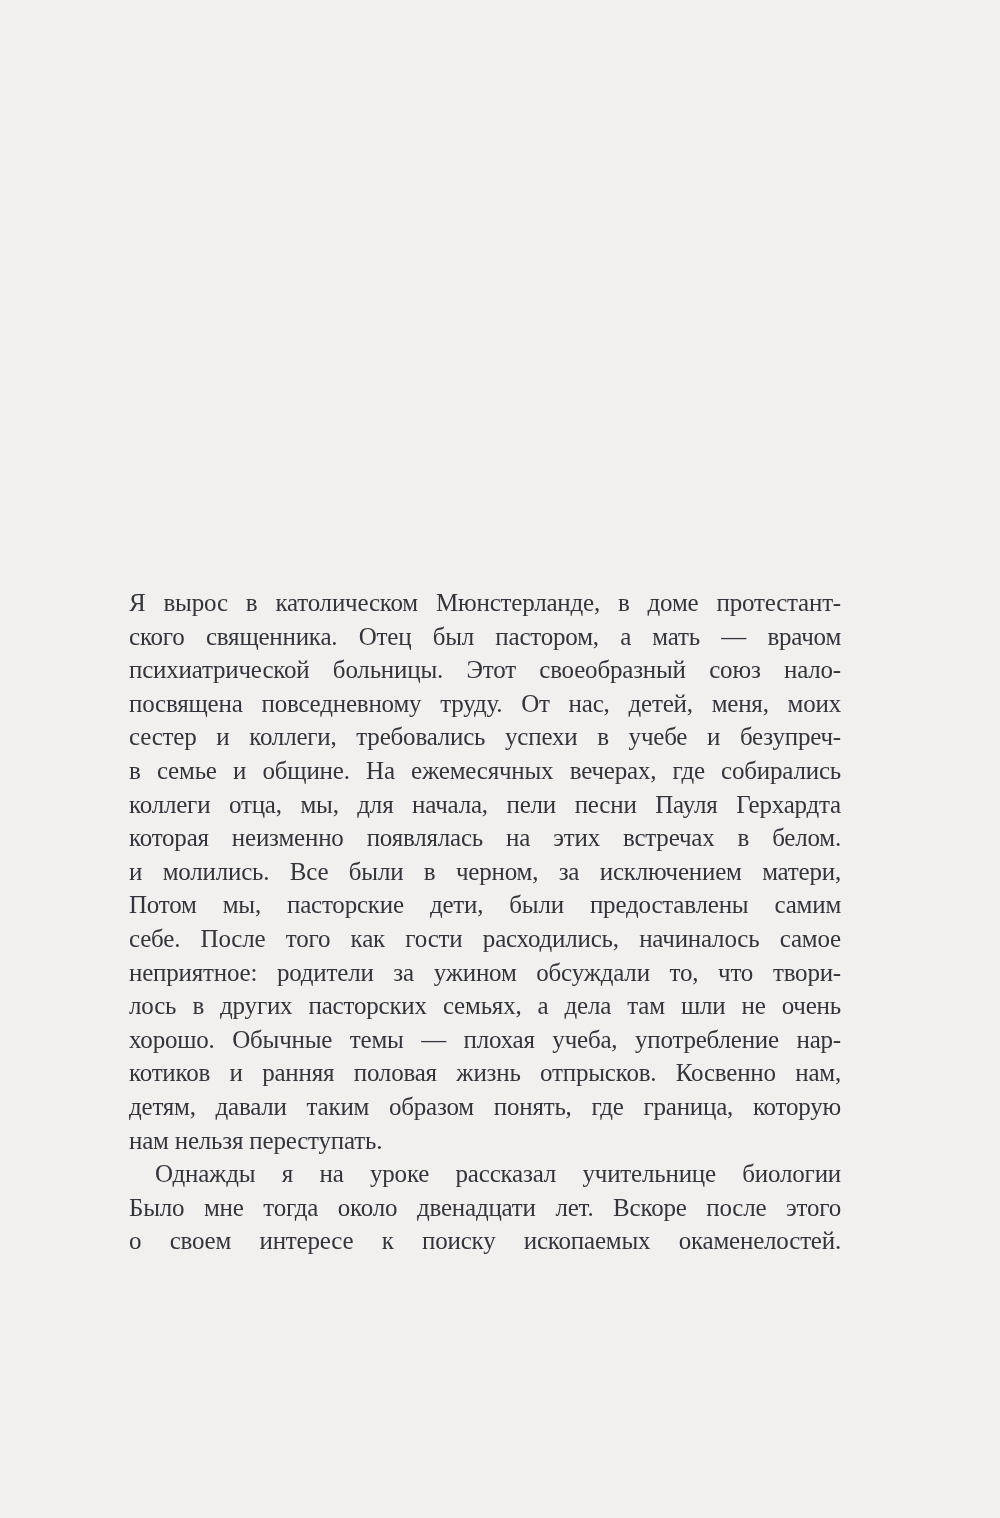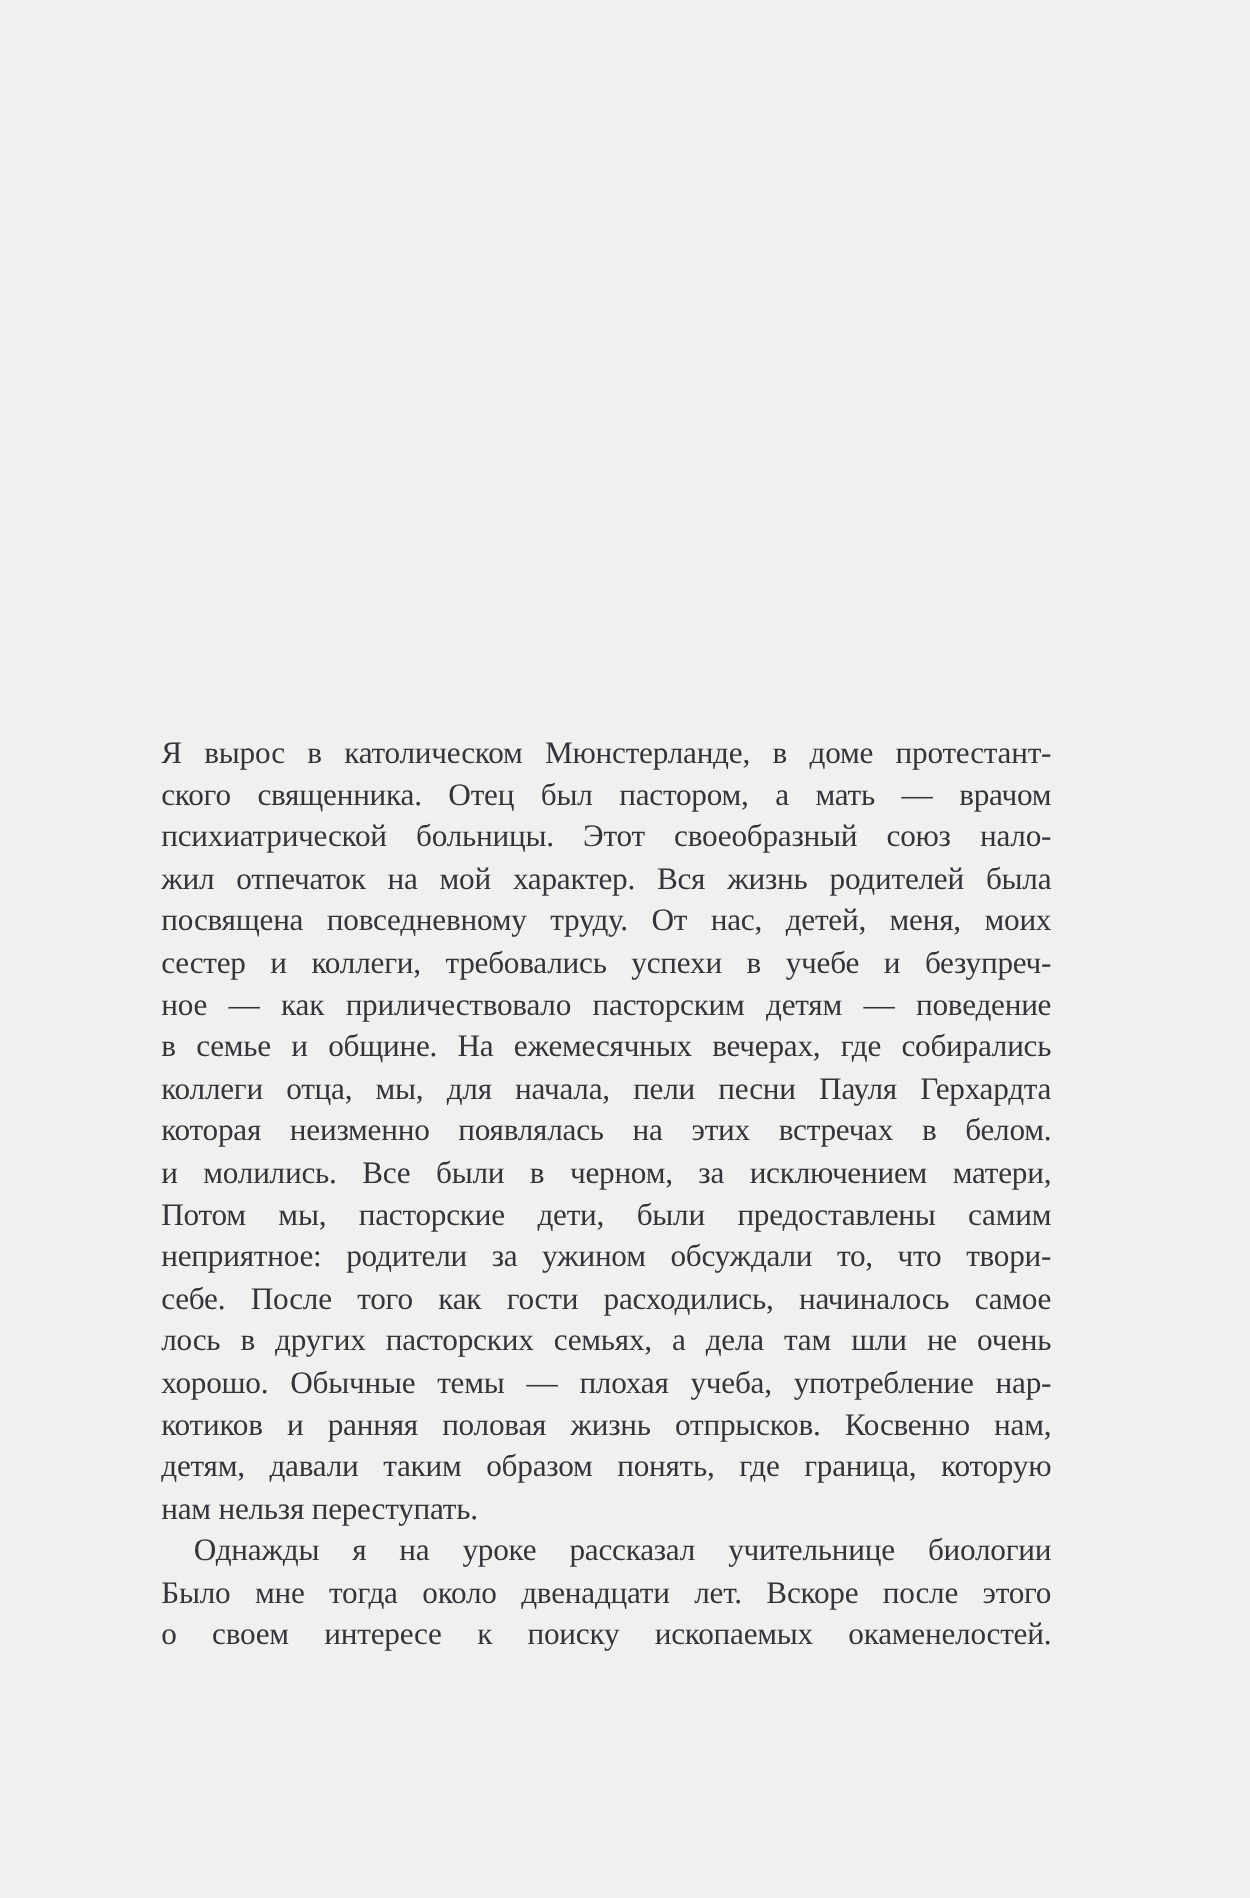--- a/index.html
+++ b/index.html
@@ -44,31 +44,29 @@
   }
 </style>
 </head>
 <body style="background-color: rgb(241, 240, 238);">
 
 <div class="page">
   <div class="text-block" style="color: rgb(52, 52, 60);">
       <div class="line justify">Я вырос в католическом Мюнстерланде, в доме протестант-</div>
       <div class="line justify">ского священника. Отец был пастором, а мать — врачом</div>
       <div class="line justify">психиатрической больницы. Этот своеобразный союз нало-</div>
-      <div class="line justify">жил отпечаток на мой характер. Вся жизнь родителей была</div>
       <div class="line justify">посвящена повседневному труду. От нас, детей, меня, моих</div>
       <div class="line justify">сестер и коллеги, требовались успехи в учебе и безупреч-</div>
-      <div class="line justify">ное — как приличествовало пасторским детям — поведение</div>
       <div class="line justify">в семье и общине. На ежемесячных вечерах, где собирались</div>
       <div class="line justify">коллеги отца, мы, для начала, пели песни Пауля Герхардта</div>
       <div class="line justify">которая неизменно появлялась на этих встречах в белом.</div>
       <div class="line justify">и молились. Все были в черном, за исключением матери,</div>
       <div class="line justify">Потом мы, пасторские дети, были предоставлены самим</div>
+      <div class="line justify">себе. После того как гости расходились, начиналось самое</div>
       <div class="line justify">неприятное: родители за ужином обсуждали то, что твори-</div>
-      <div class="line justify">себе. После того как гости расходились, начиналось самое</div>
       <div class="line justify">лось в других пасторских семьях, а дела там шли не очень</div>
       <div class="line justify">хорошо. Обычные темы — плохая учеба, употребление нар-</div>
       <div class="line justify">котиков и ранняя половая жизнь отпрысков. Косвенно нам,</div>
       <div class="line justify">детям, давали таким образом понять, где граница, которую</div>
       <div class="line">нам нельзя переступать.</div>
       <div class="line justify indent">Однажды я на уроке рассказал учительнице биологии</div>
       <div class="line justify">Было мне тогда около двенадцати лет. Вскоре после этого</div>
       <div class="line justify">о своем интересе к поиску ископаемых окаменелостей.</div>
     </div>
 </div>

